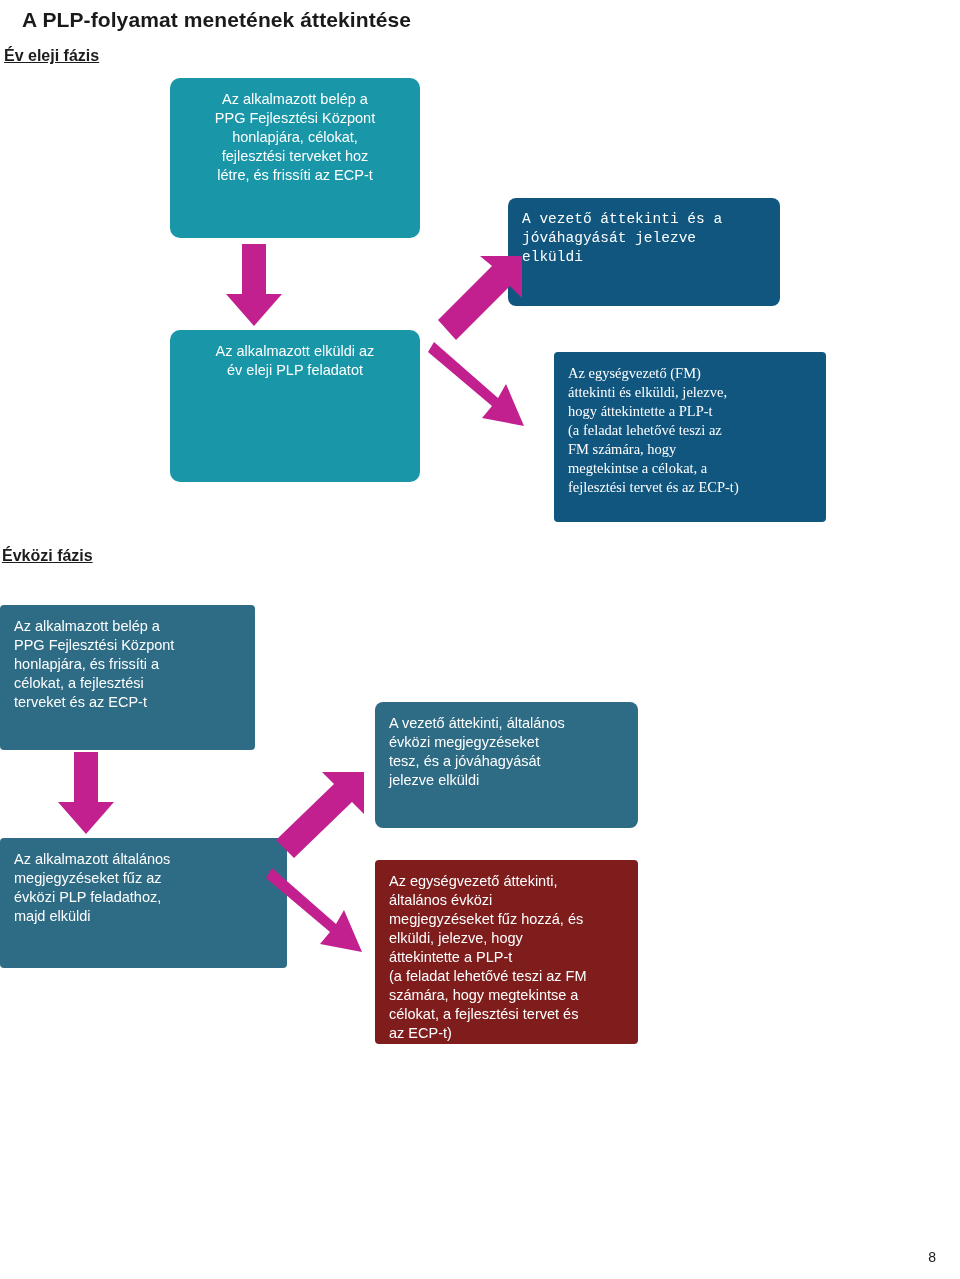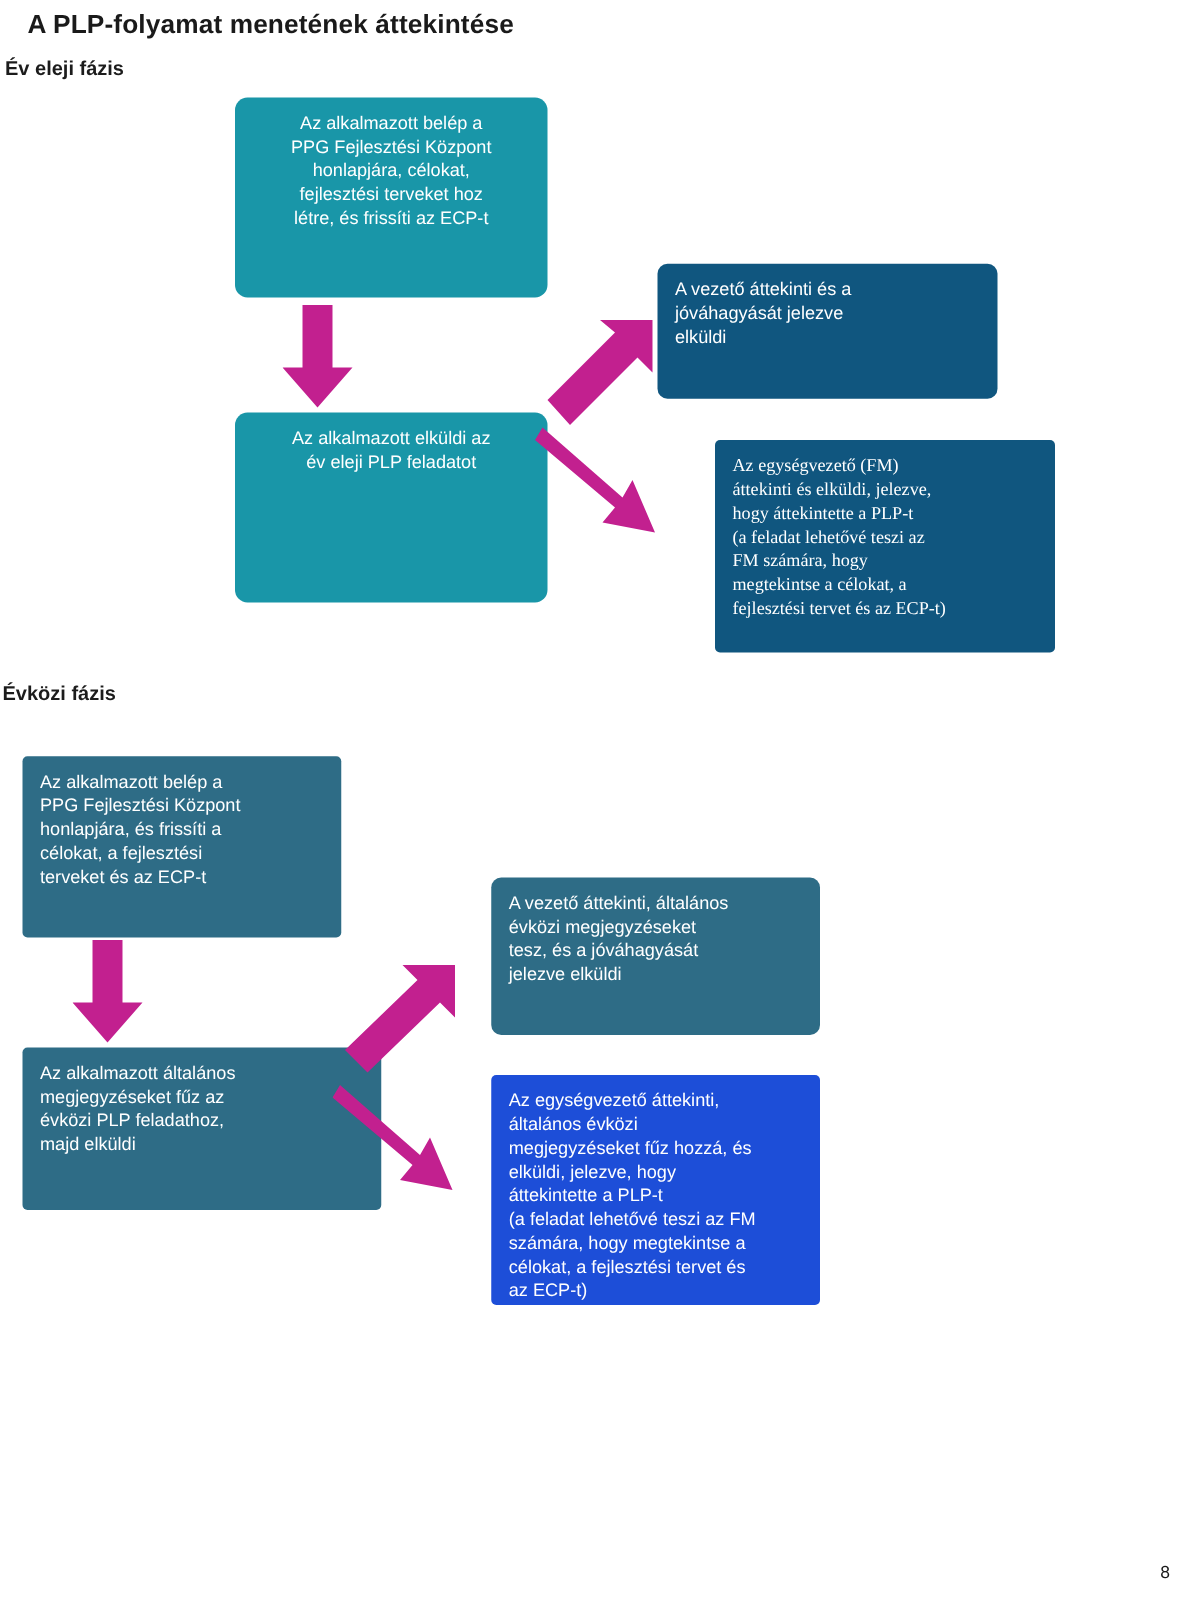--- a/index.html
+++ b/index.html
@@ -26,47 +26,47 @@
     color: #1a1a1a;
     letter-spacing: 0.1px;
   }
 
   
   .phase-heading {
     position: absolute;
     font-size: 16px;
     font-weight: bold;
     color: #1c1c1c;
+    text-decoration: underline;
   }
   .phase-heading.first { left: 4px; top: 47px; }
   .phase-heading.second { left: 2px; top: 547px; }
 
   
   .box {
     position: absolute;
     box-sizing: border-box;
     color: #ffffff;
     font-size: 14.5px;
     line-height: 19px;
     padding: 12px 14px;
     border-radius: 8px;
-    margin-left: 18px;
   }
   .box .line { display: block; white-space: pre; }
 
   .box.teal   { background: #1996a8; }
   .box.navy   { background: #10567f; }
-  .box.navy2  { background: #1d4ed8; }
+  .box.navy2  { background: #7f1d1d; }
   .box.slate  { background: #2e6c86; }
 
   .box.center { text-align: center; }
 
   
   #box-b1 { left: 170px;  top: 78px;  width: 250px; height: 160px; border-radius: 10px; }
-  #box-b2 { left: 508px;  top: 211px; width: 272px; height: 108px; border-radius: 8px; }
+  #box-b2 { left: 508px;  top: 198px; width: 272px; height: 108px; border-radius: 8px; font-family: Liberation Mono, monospace; }
   #box-b3 { left: 170px;  top: 330px; width: 250px; height: 152px; border-radius: 10px; }
   #box-b4 { left: 554px;  top: 352px; width: 272px; height: 170px; border-radius: 4px; font-family: Liberation Serif, serif; }
 
   #box-b5 { left: 0px;    top: 605px; width: 255px; height: 145px; border-radius: 4px; }
   #box-b6 { left: 375px;  top: 702px; width: 263px; height: 126px; border-radius: 8px; }
   #box-b7 { left: 0px;    top: 838px; width: 287px; height: 130px; border-radius: 4px; }
   #box-b8 { left: 375px;  top: 860px; width: 263px; height: 184px; border-radius: 4px; }
 
   #box-b1 .line, #box-b3 .line { text-align: center; }
 

